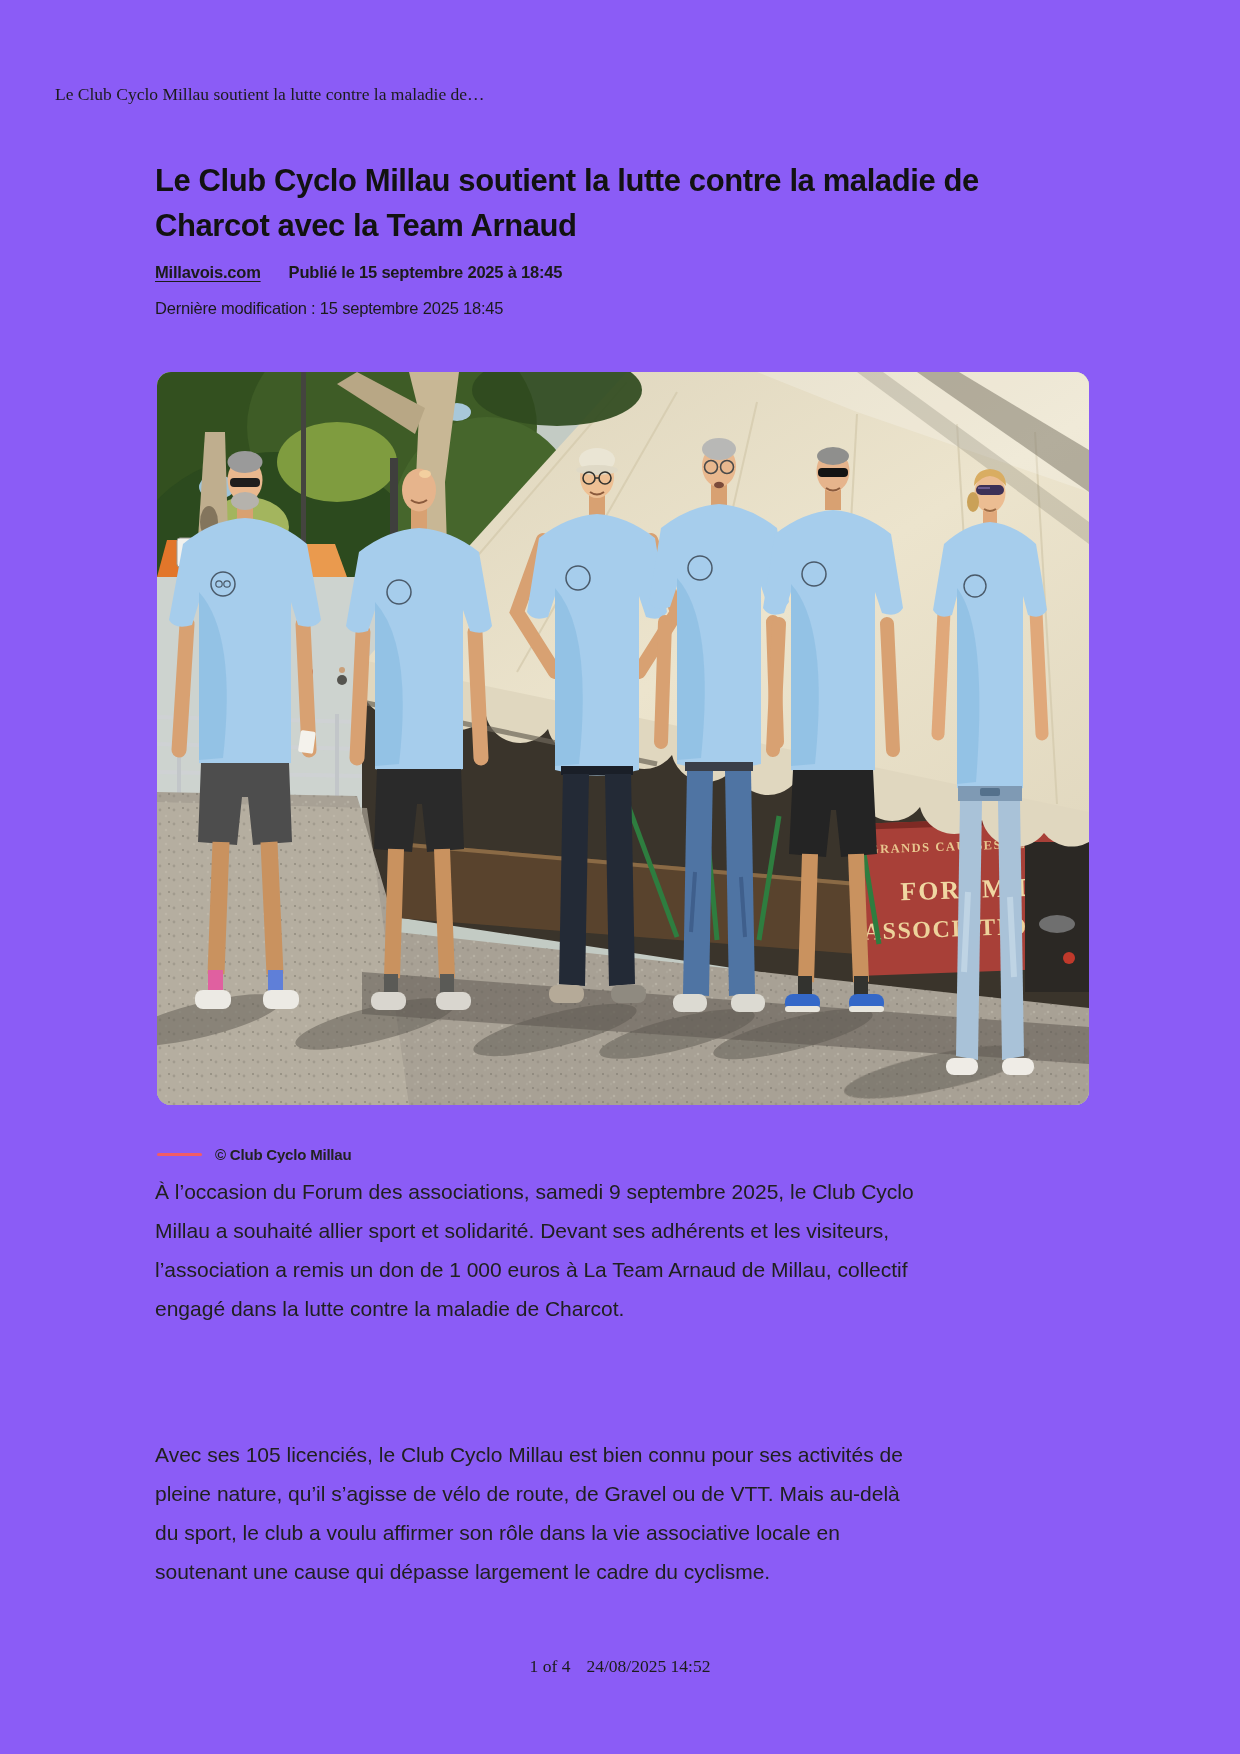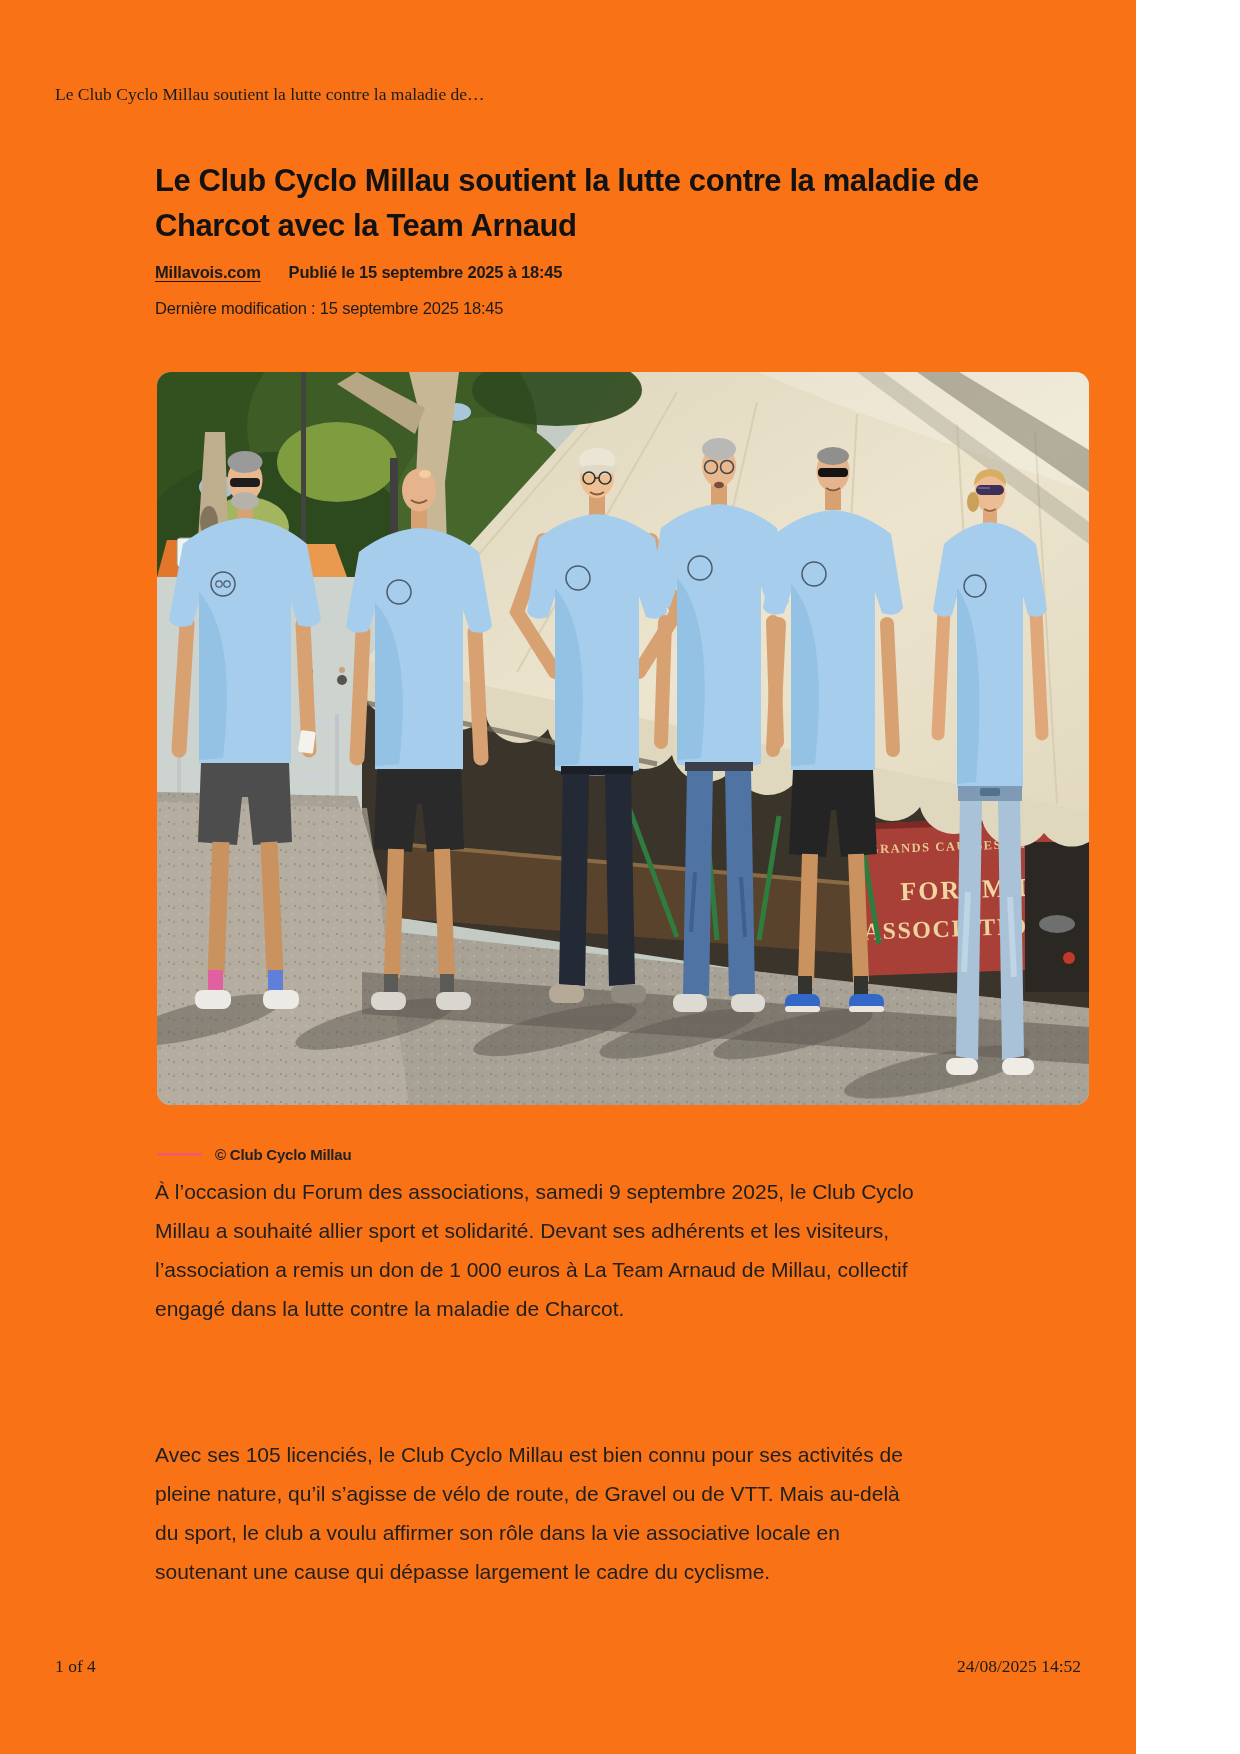--- a/index.html
+++ b/index.html
@@ -1,23 +1,23 @@
 <!DOCTYPE html>
 <html><head>
 <meta charset="utf-8">
 <style>
   html,body{margin:0;padding:0;background:#ffffff;}
-  #page{position:relative;width:1136px;height:1754px;background:#f97316;
+  #page{position:relative;width:1240px;height:1754px;background:#8b5cf6;
         font-family:"Liberation Sans",sans-serif;color:#1f1f1f;overflow:hidden;}
   .serif{font-family:"Liberation Serif",serif;}
   
   #print-header{position:absolute;left:55px;right:55px;top:84px;display:flex;
                 justify-content:space-between;font-size:17.5px;color:#1c1c1c;}
   #print-footer{position:absolute;left:55px;right:55px;top:1656px;display:flex;
-                justify-content:space-between;font-size:17.5px;color:#1c1c1c;gap:16px;}
+                justify-content:center;font-size:17.5px;color:#1c1c1c;gap:16px;}
   
   #article-title{position:absolute;left:155px;top:158px;width:950px;margin:0;
                  font-size:31px;line-height:45px;font-weight:700;color:#121212;
                  letter-spacing:-0.4px;white-space:pre-line;}
   #byline-row{position:absolute;left:155px;top:263px;display:flex;align-items:baseline;
               font-size:16.5px;letter-spacing:-0.2px;color:#1b1b1b;}
   #source-link{font-weight:700;text-decoration:underline;text-underline-offset:3px;
                color:#1b1b1b;cursor:pointer;}
   #published-label{margin-left:28px;font-weight:700;}
   #modified-line{position:absolute;left:155px;top:299px;font-size:16.5px;

